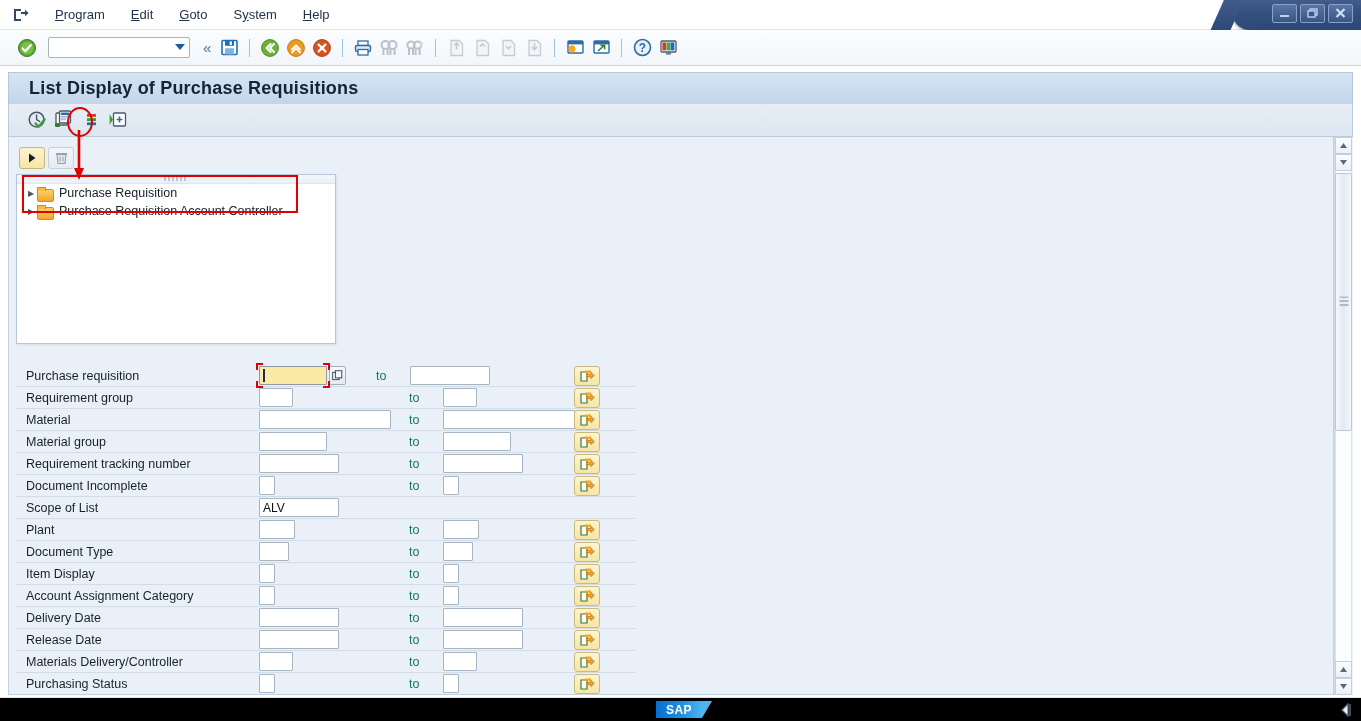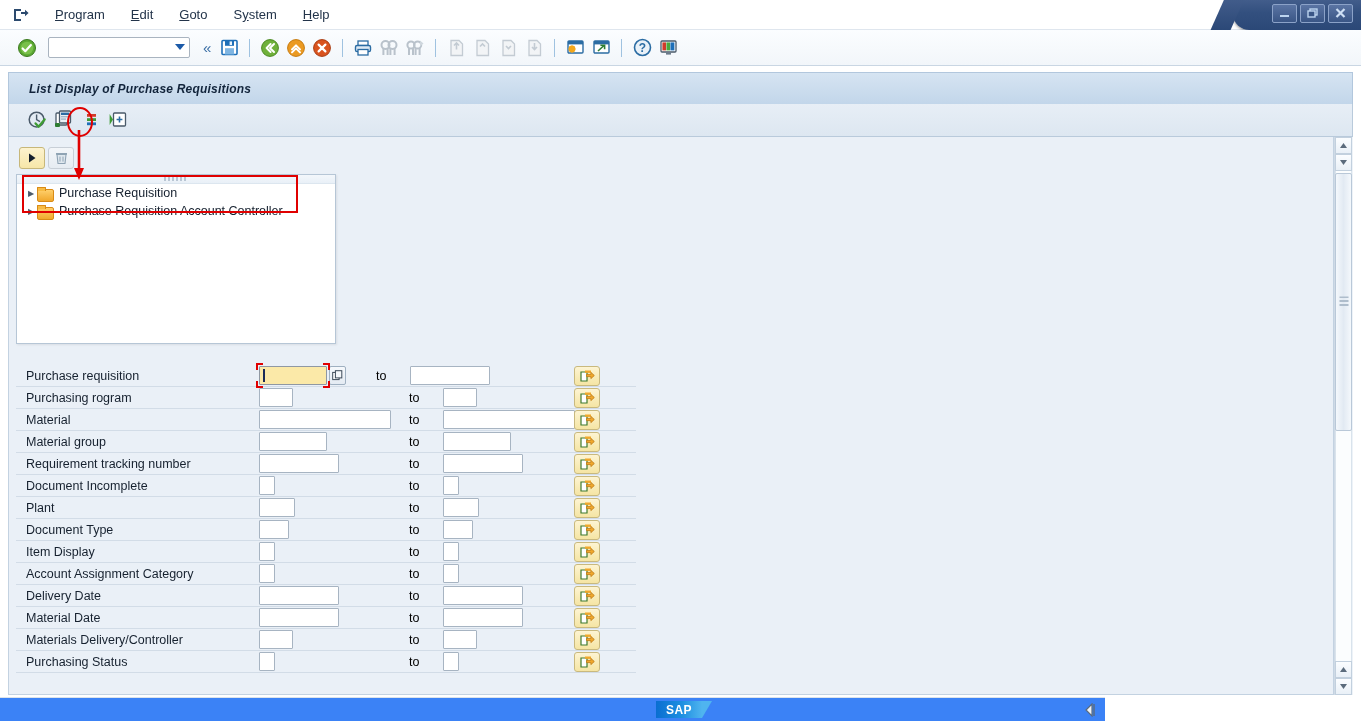--- a/index.html
+++ b/index.html
@@ -121,21 +121,21 @@
   .titlebar {
     position: absolute; left: 8px; top: 72px;
     width: 1345px; height: 32px;
     background: linear-gradient(180deg,#d6e4f2 0%, #c2d6ea 100%);
     border: 1px solid #b2c7dd;
     border-bottom: none;
     display: flex; align-items: center;
     padding-left: 20px;
   }
   .titlebar .t {
-    font-size: 12px; font-weight: bold; font-style: italic;
+    font-size: 18px; font-weight: bold; 
     color: #12243b;
     letter-spacing: .2px;
   }
 
   
   .apptoolbar {
     position: absolute; left: 8px; top: 104px;
     width: 1345px; height: 33px;
     background: linear-gradient(180deg,#e7eef6 0%, #dde7f1 100%);
     border: 1px solid #b9cadb;
@@ -279,21 +279,21 @@
   .w-xs { width: 16px; }
   .w-s  { width: 34px; }
   .w-m  { width: 68px; }
   .w-l  { width: 80px; }
   .w-xl { width: 132px; }
   .tolbl {
     width: 40px;
     text-align: left;
     padding-left: 6px;
     font-size: 12.5px;
-    color: #000000;
+    color: #0f766e;
   }
 
   
   .focusfield {
     position: relative;
     display: flex; align-items: center;
   }
   .focusfield .finput {
     background: #fbe9a8;
     border: 1px solid #8f98a3;
@@ -364,22 +364,22 @@
   }
   .sb-thumb .tgrip {
     position:absolute; left:50%; top:50%; transform: translate(-50%,-50%);
     width: 9px; height: 11px;
     background-image: repeating-linear-gradient(180deg,#aebdcc 0 2px, transparent 2px 4px);
   }
 
   
   .statusbar {
     position: absolute; left: 0; bottom: 0;
-    width: 1105px; height: 24px;
-    background: #3b82f6;
+    width: 1361px; height: 24px;
+    background: #000000;
     border-top: 1px solid #dbe3eb;
     display: flex; align-items: center;
   }
   .saplogo {
     position:absolute; left: 656px; top: 3px;
     width: 46px; height: 17px;
     background: linear-gradient(90deg,#0a6ed1 0%, #1d8ee0 55%, #4fb4ef 100%);
     display:flex; align-items:center; justify-content:center;
     color:#fff; font-weight:bold; font-size:12px;
     letter-spacing: .5px;
@@ -679,21 +679,21 @@
         <div class="multibtn">
           <svg width="15" height="14" viewBox="0 0 15 14">
             <path d="M1 3 h6 v9 h-6 z" fill="#fff" stroke="#3f7a2f" stroke-width="1.2"></path>
             <path d="M5 1.5 h6 v2.4 h-6 z" fill="#f0a82c"></path>
             <path d="M6.5 5.4 h4.4 v-2 l3.4 3.1 -3.4 3.1 v-2 h-4.4 z" fill="#f0a82c" stroke="#c4801a" stroke-width=".9"></path>
           </svg>
         </div>
       </div>
 
       <div class="frow">
-        <div class="flabel">Purchasing rogram</div>
+        <div class="flabel">Requirement group</div>
         <input class="finput w-s" style="">
         <div class="tolbl" style="margin-left:110px;">to</div>
         <input class="finput w-s" style="">
         <div class="multibtn">
           <svg width="15" height="14" viewBox="0 0 15 14">
             <path d="M1 3 h6 v9 h-6 z" fill="#fff" stroke="#3f7a2f" stroke-width="1.2"></path>
             <path d="M5 1.5 h6 v2.4 h-6 z" fill="#f0a82c"></path>
             <path d="M6.5 5.4 h4.4 v-2 l3.4 3.1 -3.4 3.1 v-2 h-4.4 z" fill="#f0a82c" stroke="#c4801a" stroke-width=".9"></path>
           </svg>
         </div>
@@ -748,20 +748,24 @@
         <input class="finput w-xs" style="">
         <div class="multibtn">
           <svg width="15" height="14" viewBox="0 0 15 14">
             <path d="M1 3 h6 v9 h-6 z" fill="#fff" stroke="#3f7a2f" stroke-width="1.2"></path>
             <path d="M5 1.5 h6 v2.4 h-6 z" fill="#f0a82c"></path>
             <path d="M6.5 5.4 h4.4 v-2 l3.4 3.1 -3.4 3.1 v-2 h-4.4 z" fill="#f0a82c" stroke="#c4801a" stroke-width=".9"></path>
           </svg>
         </div>
       </div>
 
+      <div class="frow">
+        <div class="flabel">Scope of List</div>
+        <input class="finput w-l" value="ALV" style="">
+      </div>
 
       <div class="frow">
         <div class="flabel">Plant</div>
         <input class="finput w-s" style="width: 36px;">
         <div class="tolbl" style="margin-left:108px;">to</div>
         <input class="finput w-s" style="width: 36px;">
         <div class="multibtn">
           <svg width="15" height="14" viewBox="0 0 15 14">
             <path d="M1 3 h6 v9 h-6 z" fill="#fff" stroke="#3f7a2f" stroke-width="1.2"></path>
             <path d="M5 1.5 h6 v2.4 h-6 z" fill="#f0a82c"></path>
@@ -820,21 +824,21 @@
         <div class="multibtn">
           <svg width="15" height="14" viewBox="0 0 15 14">
             <path d="M1 3 h6 v9 h-6 z" fill="#fff" stroke="#3f7a2f" stroke-width="1.2"></path>
             <path d="M5 1.5 h6 v2.4 h-6 z" fill="#f0a82c"></path>
             <path d="M6.5 5.4 h4.4 v-2 l3.4 3.1 -3.4 3.1 v-2 h-4.4 z" fill="#f0a82c" stroke="#c4801a" stroke-width=".9"></path>
           </svg>
         </div>
       </div>
 
       <div class="frow">
-        <div class="flabel">Material Date</div>
+        <div class="flabel">Release Date</div>
         <input class="finput w-l" style="">
         <div class="tolbl" style="margin-left:64px;">to</div>
         <input class="finput w-l" style="">
         <div class="multibtn">
           <svg width="15" height="14" viewBox="0 0 15 14">
             <path d="M1 3 h6 v9 h-6 z" fill="#fff" stroke="#3f7a2f" stroke-width="1.2"></path>
             <path d="M5 1.5 h6 v2.4 h-6 z" fill="#f0a82c"></path>
             <path d="M6.5 5.4 h4.4 v-2 l3.4 3.1 -3.4 3.1 v-2 h-4.4 z" fill="#f0a82c" stroke="#c4801a" stroke-width=".9"></path>
           </svg>
         </div>

